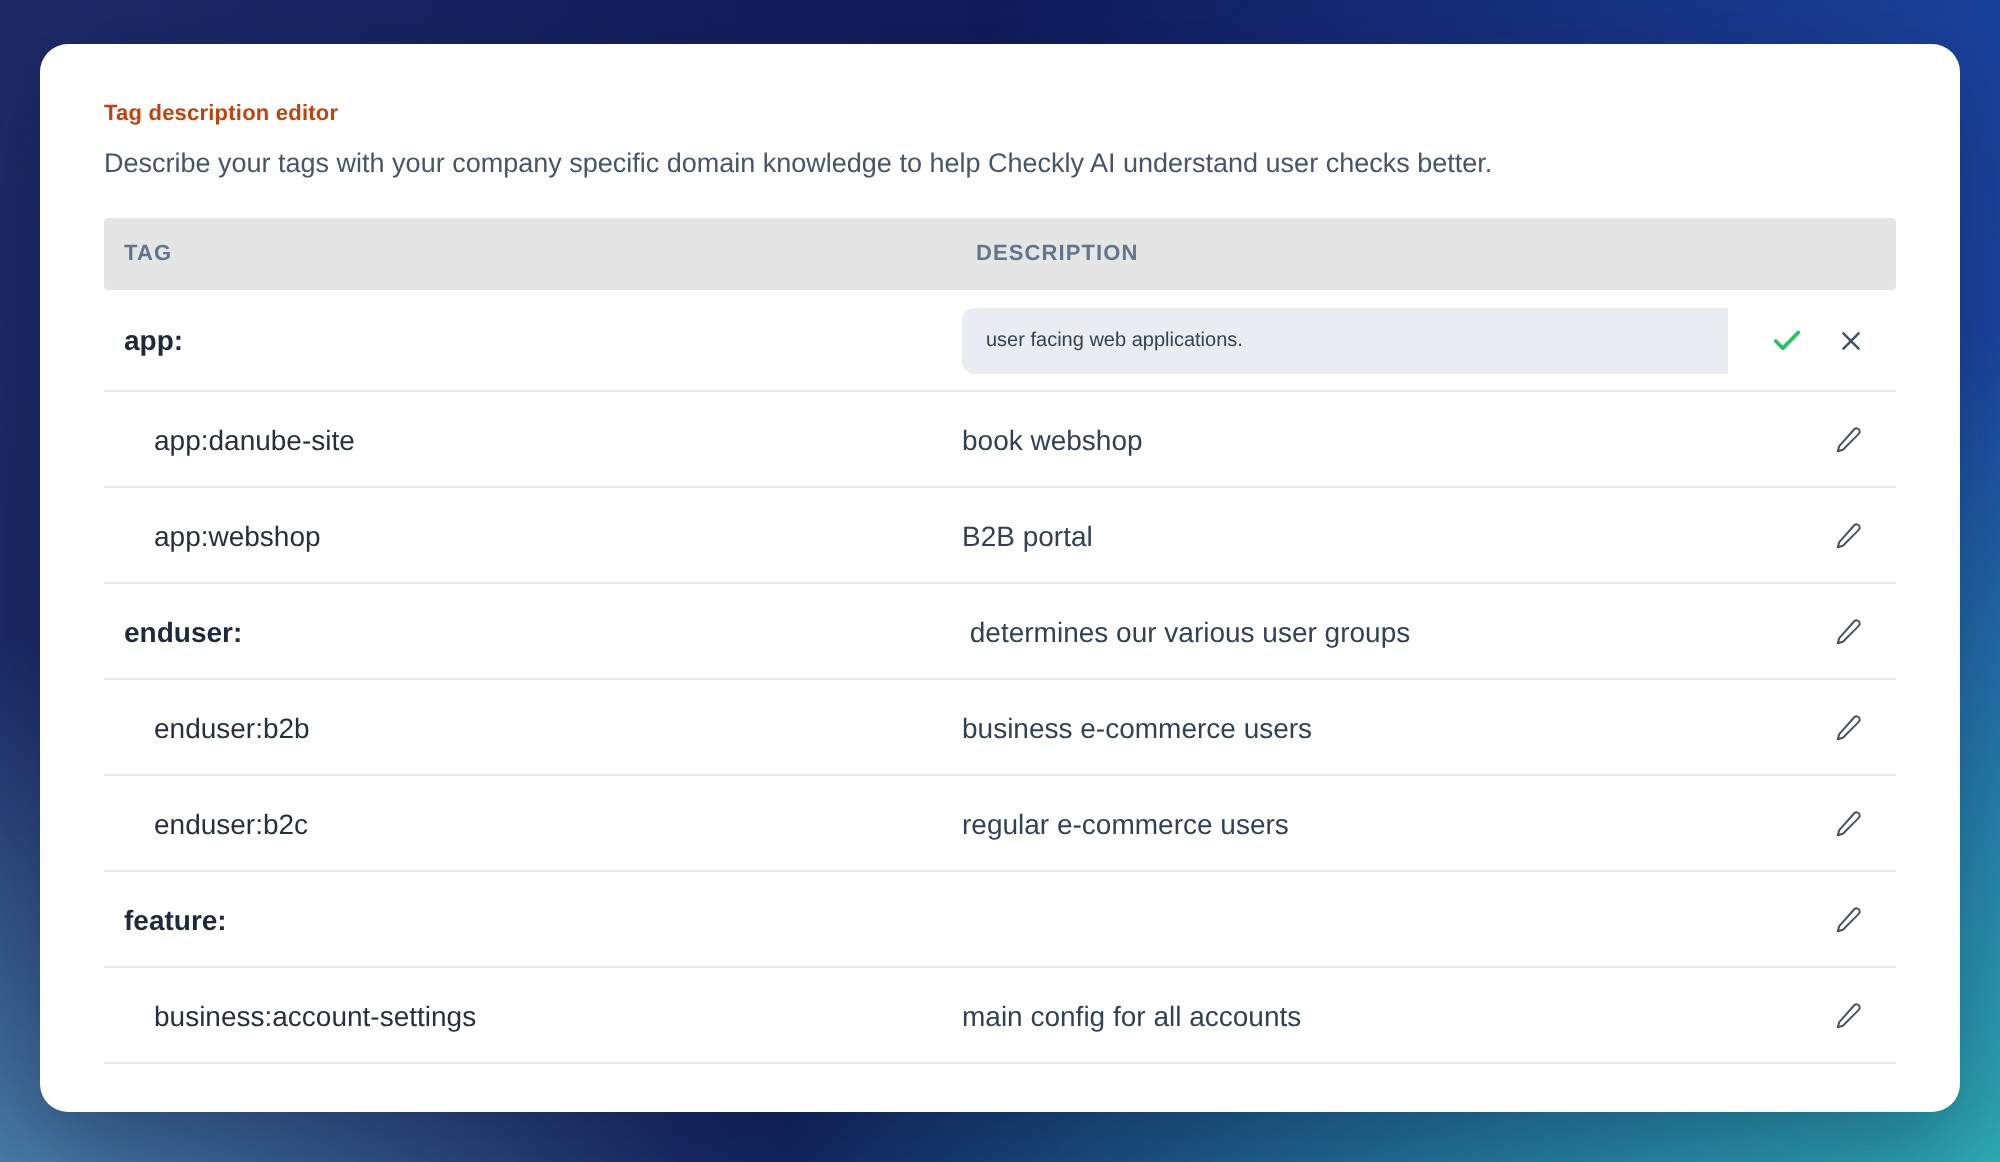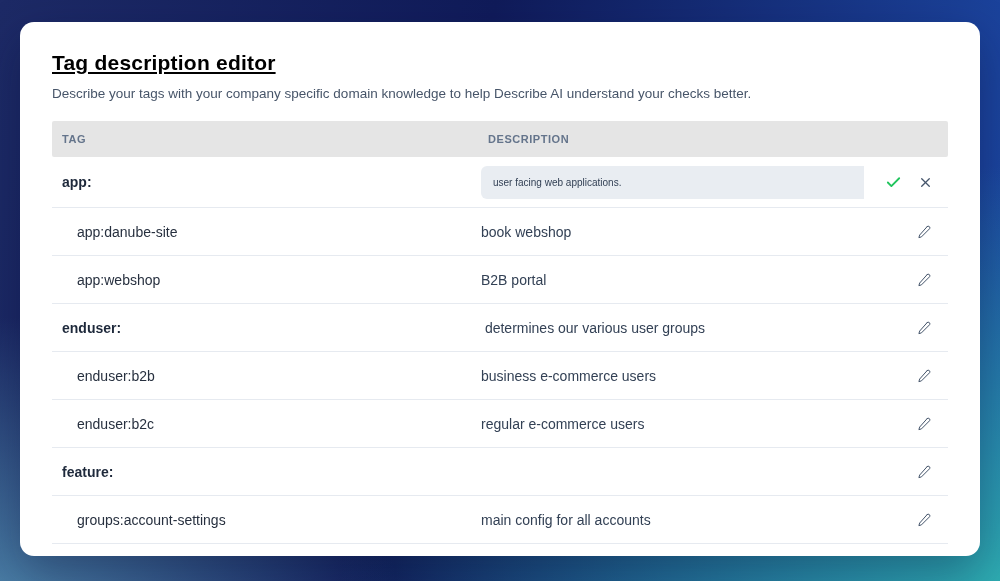--- a/index.html
+++ b/index.html
@@ -16,25 +16,24 @@
     position: absolute;
     left: 20px; top: 22px;
     width: 960px; height: 534px;
     background: #ffffff;
     border-radius: 14px;
     box-shadow: 0 18px 45px rgba(8, 18, 55, 0.35);
     padding: 29px 32px 0 32px;
     overflow: hidden;
   }
   .card-title {
-    font-size: 21px;
+    font-size: 11px;
     font-weight: 700;
-    color: #000000;
+    color: #c2410c;
     letter-spacing: .01em;
-    text-decoration: underline;
   }
   .card-subtitle {
     margin-top: 11px;
     font-size: 13.5px;
     color: #475569;
   }
   .table { margin-top: 20px; }
   .thead {
     display: grid;
     grid-template-columns: 428px 1fr 84px;
@@ -104,21 +103,21 @@
     justify-content: center;
     line-height: 0;
   }
   .icon-btn svg { display: block; }
 </style>
 </head>
 <body>
 
 <div class="card">
   <div class="card-title">Tag description editor</div>
-  <div class="card-subtitle">Describe your tags with your company specific domain knowledge to help Describe AI understand your checks better.</div>
+  <div class="card-subtitle">Describe your tags with your company specific domain knowledge to help Checkly AI understand user checks better.</div>
 
   <div class="table">
     <div class="thead">
       <div class="th th-tag">TAG</div>
       <div class="th th-desc">DESCRIPTION</div>
       <div class="th"></div>
     </div>
     <div id="rows">
         <div class="row group editing">
     <div class="cell-tag">app:</div>
@@ -213,21 +212,21 @@
             <button class="icon-btn">
               <span>
                 <svg width="15" height="18" viewBox="0 0 24 24" fill="none" stroke="#44546a" stroke-width="1.6" stroke-linecap="round" stroke-linejoin="round">
                   <path d="M16.2 3.4a2.6 2.6 0 0 1 4.4 1.9c0 .7-.3 1.3-.8 1.8L7.1 19.8 3 21l1.2-4.1L16.2 3.4z"></path>
                 </svg>
               </span>
             </button>
           </div>
   </div>
         <div class="row child">
-    <div class="cell-tag">groups:account-settings</div>
+    <div class="cell-tag">business:account-settings</div>
     <div class="cell-desc">main config for all accounts</div>
     <div class="cell-actions">
             <button class="icon-btn">
               <span>
                 <svg width="15" height="18" viewBox="0 0 24 24" fill="none" stroke="#44546a" stroke-width="1.6" stroke-linecap="round" stroke-linejoin="round">
                   <path d="M16.2 3.4a2.6 2.6 0 0 1 4.4 1.9c0 .7-.3 1.3-.8 1.8L7.1 19.8 3 21l1.2-4.1L16.2 3.4z"></path>
                 </svg>
               </span>
             </button>
           </div>

